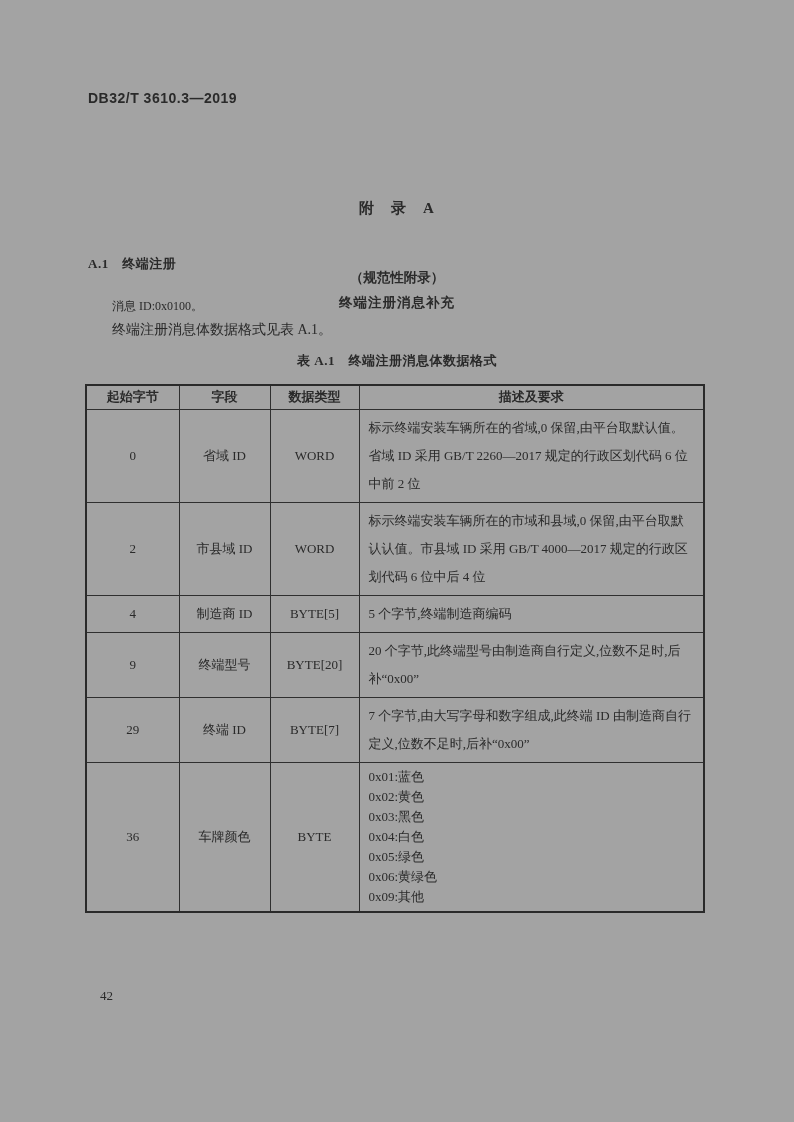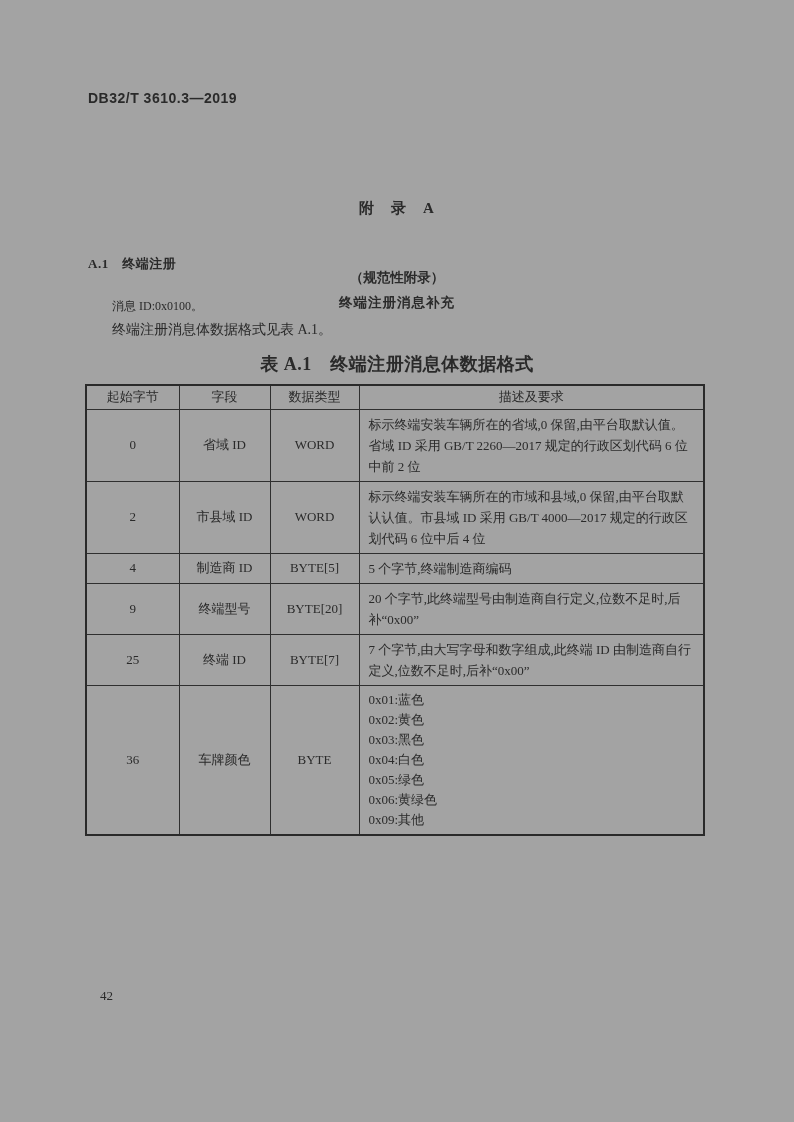--- a/index.html
+++ b/index.html
@@ -29,42 +29,42 @@
   .appendix-block .t2 { font-size: 13.5px; line-height: 25px; margin-top: 44px; }
   .appendix-block .t3 { font-size: 13.5px; line-height: 25px; letter-spacing: 1px; }
   .section-heading {
     position: absolute; left: 88px; top: 255px;
     font-weight: 700; font-size: 13px; letter-spacing: 0.5px;
   }
   .para1 { position: absolute; left: 112px; top: 298px; font-size: 12px; }
   .para2 { position: absolute; left: 112px; top: 321px; font-size: 14px; }
   .table-caption {
     position: absolute; left: 0; top: 352px; width: 794px;
-    text-align: center; font-weight: 700; font-size: 18px; letter-spacing: 0.5px;
+    text-align: center; font-weight: 700; font-size: 13px; letter-spacing: 0.5px;
   }
   table.data-table {
     position: absolute; left: 85px; top: 384px;
     width: 620px;
     border-collapse: collapse; table-layout: fixed;
     border: 2px solid #2a2a2a;
     font-size: 13px;
   }
   table.data-table th, table.data-table td {
     border: 1px solid #2f2f2f;
     vertical-align: middle;
   }
   table.data-table th {
-    font-weight: 400; font-size: 13px;
+    font-weight: 700; font-size: 13px;
     height: 24px; text-align: center;
     padding: 2px 4px;
   }
   col.c1 { width: 93px; } col.c2 { width: 91px; } col.c3 { width: 89px; }
   td.center-cell { text-align: center; padding: 3px 4px; }
   td.desc-cell { text-align: left; padding: 4px 9px; }
-  td.desc-cell div { line-height: 21px; }
+  td.desc-cell div { line-height: 28px; }
   tr.tall td.desc-cell div { line-height: 20px; }
   .page-number {
     position: absolute; left: 100px; top: 988px;
     font-size: 13px;
   }
 </style>
 </head>
 <body>
 
 <div class="page">
@@ -127,21 +127,21 @@
         </tr>
         <tr>
           <td class="center-cell">9</td>
           <td class="center-cell">终端型号</td>
           <td class="center-cell">BYTE[20]</td>
           <td class="desc-cell">
             <div>20 个字节,此终端型号由制造商自行定义,位数不足时,后补“0x00”</div>
           </td>
         </tr>
         <tr>
-          <td class="center-cell">25</td>
+          <td class="center-cell">29</td>
           <td class="center-cell">终端 ID</td>
           <td class="center-cell">BYTE[7]</td>
           <td class="desc-cell">
             <div>7 个字节,由大写字母和数字组成,此终端 ID 由制造商自行定义,位数不足时,后补“0x00”</div>
           </td>
         </tr>
         <tr class="tall">
           <td class="center-cell">36</td>
           <td class="center-cell">车牌颜色</td>
           <td class="center-cell">BYTE</td>

